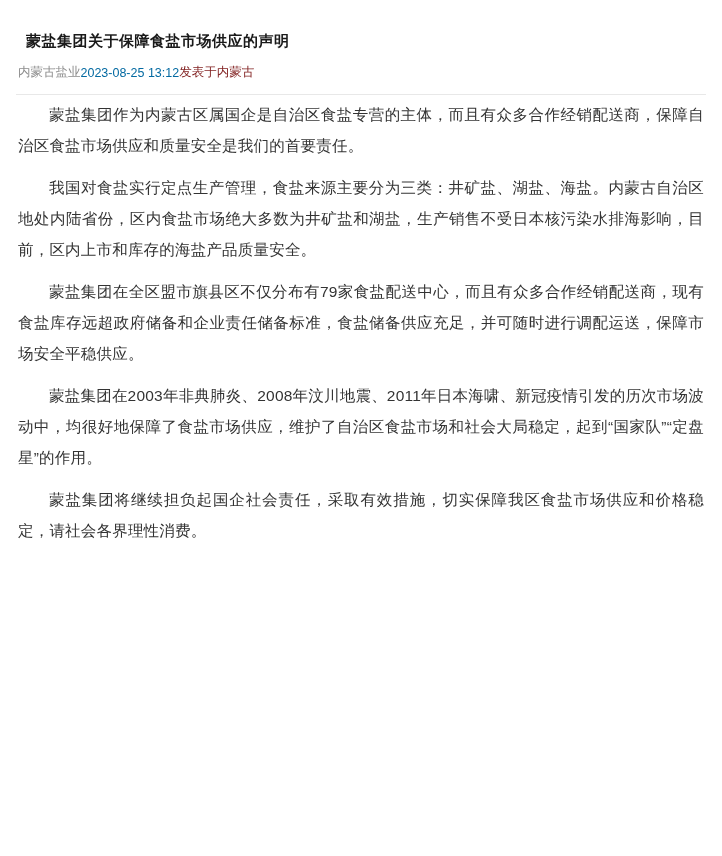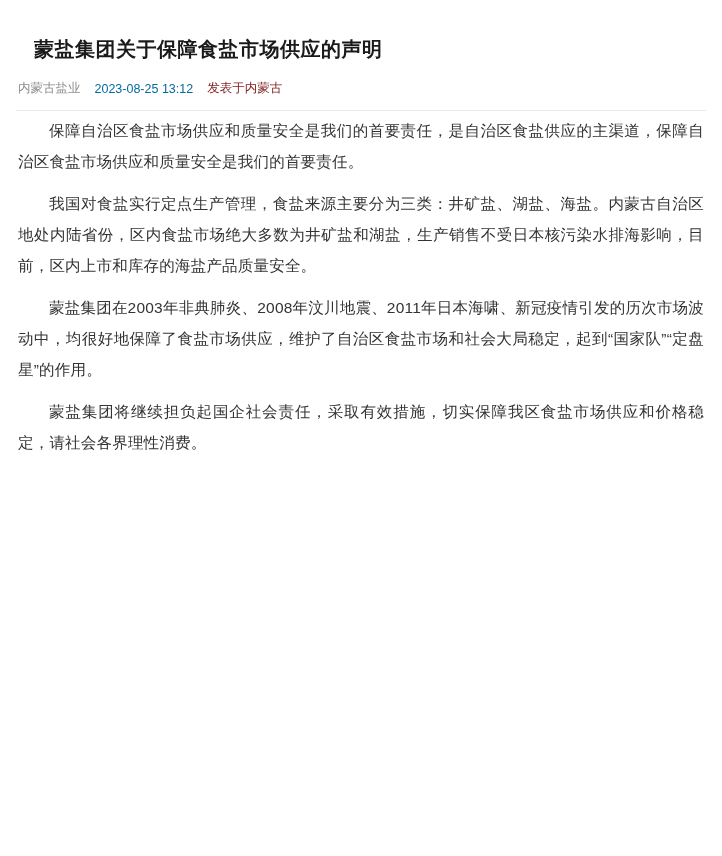--- a/index.html
+++ b/index.html
@@ -16,33 +16,33 @@
   }
   .page {
     width: 722px;
     height: 856px;
     box-sizing: border-box;
     padding: 0 16px;
     background: #ffffff;
     position: relative;
   }
   .article-title {
-    font-size: 20px;
+    font-size: 15px;
     font-weight: bold;
     color: #1a1a1a;
     line-height: 30px;
     letter-spacing: 0.5px;
     padding-top: 18px;
     padding-left: 2px;
-    margin: 16px;
+    margin: 8px;
   }
   .meta-row {
     display: flex;
     align-items: center;
-    gap: 14px;
+    gap: 0;
     font-size: 12.5px;
     color: #8c8c8c;
     padding-left: 2px;
     margin-top: 0;
   }
   .meta-source {
     color: #8c8c8c;
   }
   .meta-time {
     color: #0369a1;
@@ -79,19 +79,20 @@
 
   <div class="meta-row">
     <span class="meta-source">内蒙古盐业</span>
     <span class="meta-time">2023-08-25 13:12</span>
     <span class="meta-location">发表于内蒙古</span>
   </div>
 
   <hr class="divider">
 
   <div class="article-body">
-    <p>保障自治区食盐市场供应和质量安全是我们的首要责任，是自治区食盐供应的主渠道，保障自治区食盐市场供应和质量安全是我们的首要责任。</p>
+    <p>蒙盐集团作为内蒙古区属国企是自治区食盐专营的主体，而且有众多合作经销配送商，保障自治区食盐市场供应和质量安全是我们的首要责任。</p>
     <p>我国对食盐实行定点生产管理，食盐来源主要分为三类：井矿盐、湖盐、海盐。内蒙古自治区地处内陆省份，区内食盐市场绝大多数为井矿盐和湖盐，生产销售不受日本核污染水排海影响，目前，区内上市和库存的海盐产品质量安全。</p>
+    <p>蒙盐集团在全区盟市旗县区不仅分布有79家食盐配送中心，而且有众多合作经销配送商，现有食盐库存远超政府储备和企业责任储备标准，食盐储备供应充足，并可随时进行调配运送，保障市场安全平稳供应。</p>
     <p>蒙盐集团在2003年非典肺炎、2008年汶川地震、2011年日本海啸、新冠疫情引发的历次市场波动中，均很好地保障了食盐市场供应，维护了自治区食盐市场和社会大局稳定，起到“国家队”“定盘星”的作用。</p>
     <p>蒙盐集团将继续担负起国企社会责任，采取有效措施，切实保障我区食盐市场供应和价格稳定，请社会各界理性消费。</p>
   </div>
 
 </div>
 
 </body></html>

